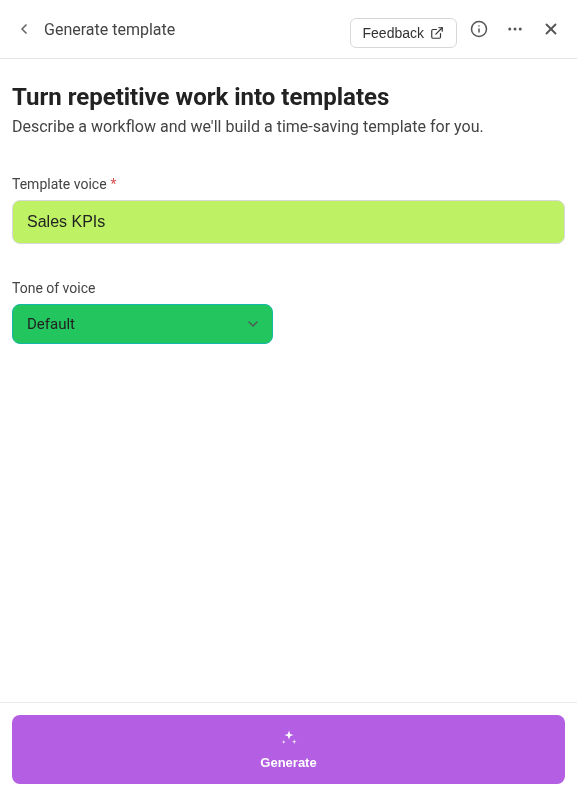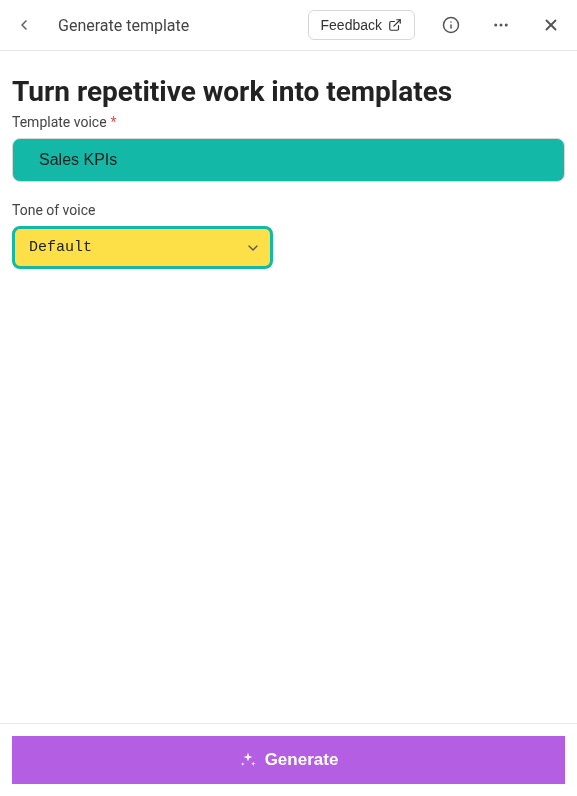--- a/index.html
+++ b/index.html
@@ -15,21 +15,21 @@
       color: #1a1a1a;
       display: flex;
       flex-direction: column;
       position: relative;
     }
     .header {
       display: flex;
       align-items: center;
       padding: 10px 12px;
       border-bottom: 1px solid #e5e5e5;
-      gap: 22px;
+      gap: 8px;
     }
     .back-btn {
       width: 24px;
       height: 24px;
       display: flex;
       align-items: center;
       justify-content: center;
       cursor: pointer;
       color: #666;
     }
@@ -42,20 +42,21 @@
       display: flex;
       align-items: center;
       gap: 6px;
       padding: 6px 12px;
       border: 1px solid #d8d8d8;
       border-radius: 6px;
       background: #fff;
       cursor: pointer;
       font-size: 14px;
       color: #333;
+      margin-top: 8px;
     }
     .feedback-btn svg {
       width: 14px;
       height: 14px;
     }
     .icon-btn {
       width: 28px;
       height: 28px;
       display: flex;
       align-items: center;
@@ -63,21 +64,21 @@
       cursor: pointer;
       color: #555;
       border-radius: 4px;
     }
     .content {
       padding: 24px 12px 12px 12px;
       flex: 1;
       overflow: auto;
     }
     .page-heading {
-      font-size: 28px;
+      font-size: 24px;
       font-weight: 700;
       color: #222;
       margin-bottom: 6px;
     }
     .page-subheading {
       font-size: 16px;
       color: #444;
       margin-bottom: 40px;
     }
     .field-label {
@@ -86,51 +87,50 @@
       margin-bottom: 8px;
       display: flex;
       align-items: center;
       gap: 4px;
     }
     .required {
       color: #d9534f;
     }
     .text-input {
       width: 100%;
-      padding: 12px 26px;
+      padding: 12px 14px;
       border: 1px solid #d8d8d8;
       border-radius: 8px;
       font-size: 16px;
       color: #222;
-      background: #14b8a6;
+      background: #bef264;
       outline: none;
     }
     .row {
       display: flex;
       gap: 32px;
-      margin-top: 20px;
+      margin-top: 36px;
     }
     .col {
       flex: 1;
     }
     .select-wrap {
       position: relative;
     }
     .select-input {
       width: 100%;
       padding: 10px 36px 10px 14px;
-      border: 3px solid #14b8a6;
+      border: 1px solid #14b8a6;
       border-radius: 8px;
       font-size: 15px;
       color: #222;
-      background: #fde047;
+      background: #22c55e;
       cursor: pointer;
       appearance: none;
       outline: none;
-      font-family: Liberation Mono, monospace;
     }
     .chevron {
       position: absolute;
       right: 12px;
       top: 50%;
       transform: translateY(-50%);
       pointer-events: none;
       color: #555;
     }
     .info-icon {
@@ -142,29 +142,30 @@
     }
     .footer {
       padding: 12px;
       border-top: 1px solid #e9e9e9;
     }
     .generate-btn {
       width: 100%;
       padding: 14px;
       background: #b35ee3;
       border: none;
-      border-radius: 0;
+      border-radius: 8px;
       color: #fff;
-      font-size: 17px;
+      font-size: 13px;
       font-weight: 600;
       display: flex;
       align-items: center;
       justify-content: center;
       gap: 8px;
       cursor: pointer;
+      flex-direction: column;
     }
     .sparkle-icon {
       width: 18px;
       height: 18px;
     }
   </style>
 </head>
 <body>
 
 <div class="header">
@@ -199,20 +200,21 @@
   <div class="icon-btn">
     <svg width="18" height="18" viewBox="0 0 24 24" fill="none" stroke="currentColor" stroke-width="2.5" stroke-linecap="round" stroke-linejoin="round">
         <line x1="18" y1="6" x2="6" y2="18"></line>
         <line x1="6" y1="6" x2="18" y2="18"></line>
       </svg>
   </div>
 </div>
 
 <div class="content">
   <h1 class="page-heading">Turn repetitive work into templates</h1>
+  <p class="page-subheading">Describe a workflow and we'll build a time-saving template for you.</p>
 
   <div>
     <div class="field-label">
       <span>Template voice</span>
       <span class="required">*</span>
     </div>
     <input type="text" class="text-input" value="Sales KPIs" style="">
   </div>
 
   <div class="row">

